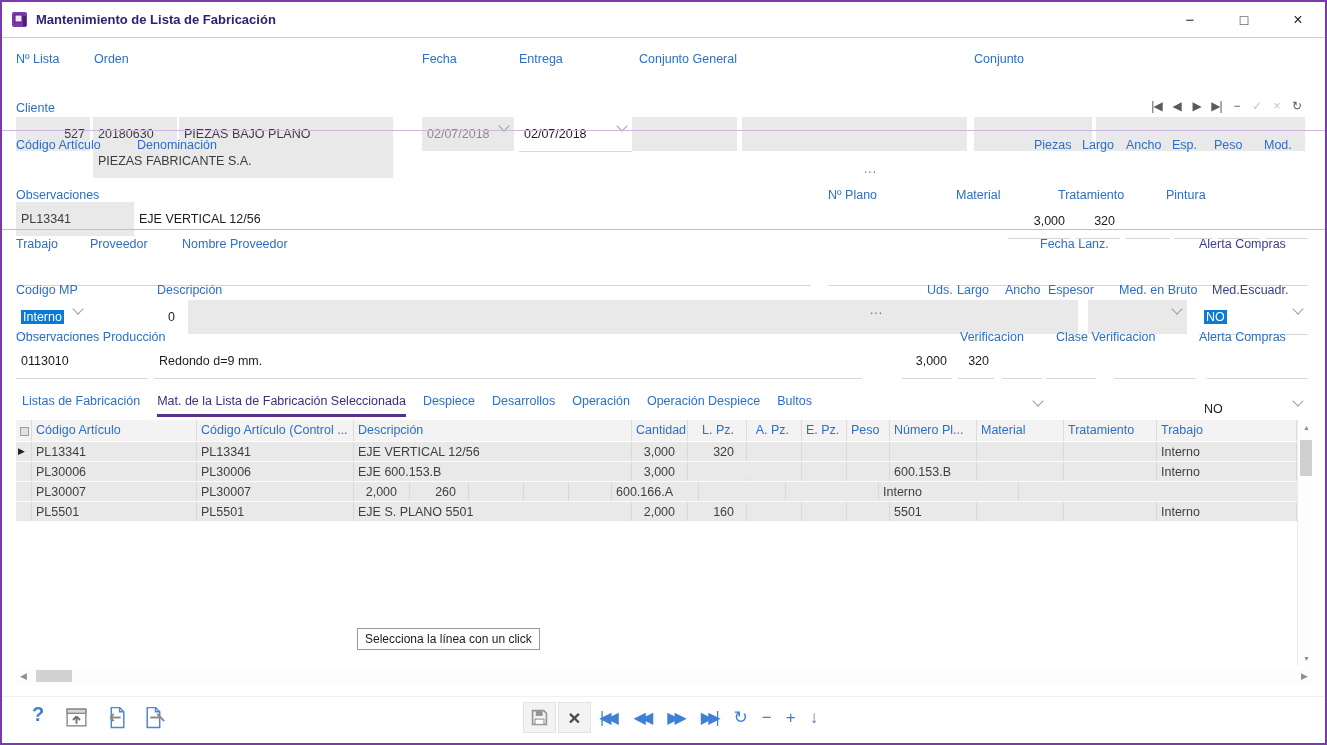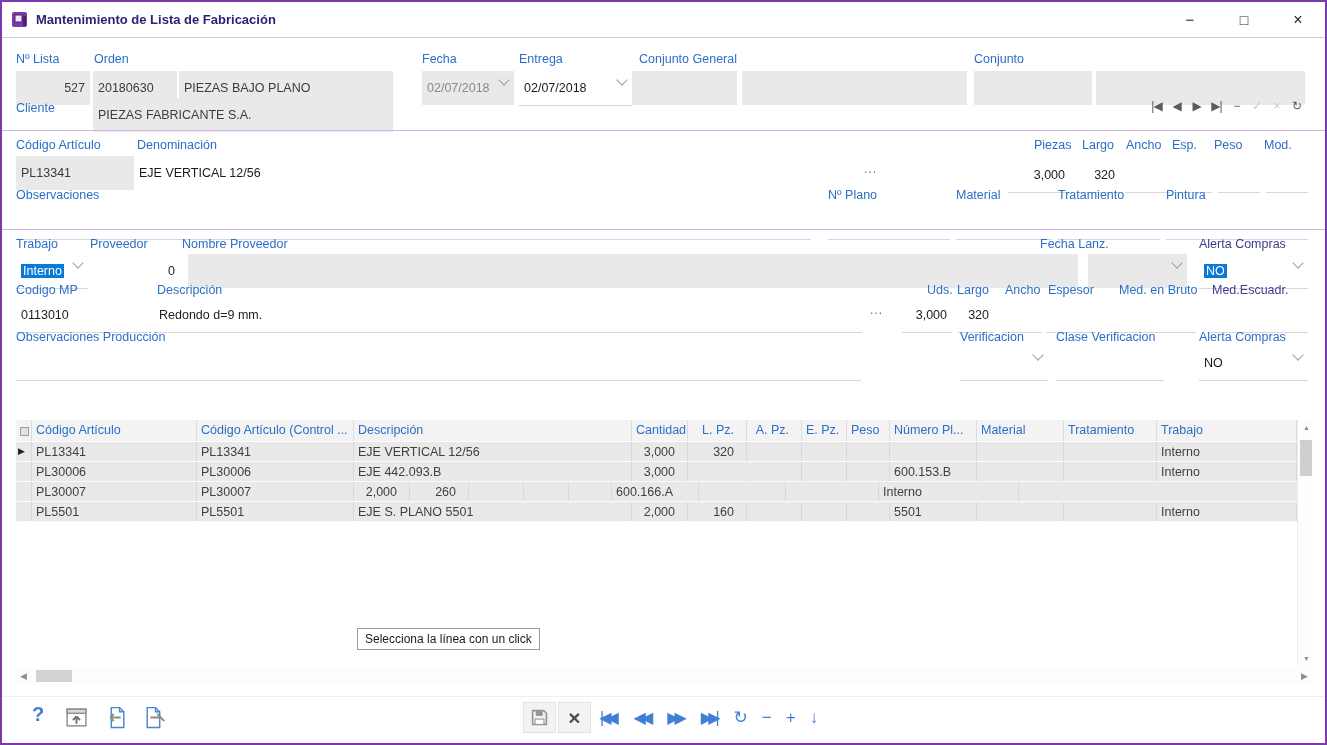--- a/index.html
+++ b/index.html
@@ -11,21 +11,21 @@
               border-bottom:1px solid #d8c6ea; display:flex; align-items:center; padding-left:9px; }
   .title { font-size:13px; font-weight:bold; color:#2a2473; margin-left:7px; white-space:nowrap; }
   .winctls { position:absolute; right:0; top:0; height:35px; display:flex; }
   .winctls span { width:54px; height:35px; display:flex; align-items:center; justify-content:center;
                   color:#1f1f1f; cursor:default; }
   .wmin { font-size:15px; } .wmax { font-size:14px; } .wclose { font-size:16px; }
 
   .lbl { position:absolute; font-size:12.5px; color:#2b6fc7; white-space:nowrap; }
   .lbl.navy { color:#3b3c8e; }
   .field { position:absolute; height:21px; background:#e9e9e9; font-size:12.5px; color:#3c3c3c;
-           display:flex; align-items:center; padding:17px 5px; white-space:nowrap; overflow:hidden; }
+           display:flex; align-items:center; padding:17px 5px; white-space:nowrap; overflow:hidden;margin-top:46px; }
   .field.white { background:transparent; }
   .field.right { justify-content:flex-end; }
   .uline { border-bottom:1px solid #d7d7d7; }
   .combo { padding-right:20px; }
   .chev { position:absolute; right:6px; top:5px; width:8px; height:8px;
           border-right:1.6px solid #9aa0a6; border-bottom:1.6px solid #9aa0a6; transform:rotate(45deg); }
   .hl { background:#0a7ad6; color:#fff; padding:0 2px; }
   .sepline { position:absolute; left:0; width:100%; height:1px; background:#cdb6e4; }
   .ellip { position:absolute; font-size:12px; color:#6f6f6f; letter-spacing:1px; }
 
@@ -211,20 +211,29 @@
   <div class="field white uline" style="left:14px;top:344px;width:845px;height:22px"></div>
   <div class="field white combo uline" style="left:958px;top:344px;width:88px;height:22px">
     <span class="chev"></span>
   </div>
   <div class="field white uline" style="left:1054px;top:344px;width:108px;height:22px"></div>
   <div class="field white combo uline" style="left:1197px;top:344px;width:109px;height:22px;color:#1c1c1c">
     <span>NO</span>
       <span class="chev"></span>
   </div>
 
+  <div class="tabbar">
+      <div class="tab">Listas de Fabricación</div>
+      <div class="tab active">Mat. de la Lista de Fabricación Seleccionada</div>
+      <div class="tab">Despiece</div>
+      <div class="tab">Desarrollos</div>
+      <div class="tab">Operación</div>
+      <div class="tab">Operación Despiece</div>
+      <div class="tab">Bultos</div>
+    </div>
 
   <div id="grid">
     <div class="gheadrow">
       <div class="gcell gselhead"></div>
     <div class="gcell" style="width: 165px;">Código Artículo</div>
         <div class="gcell" style="width: 157px;">Código Artículo (Control ...</div>
         <div class="gcell" style="width: 278px;">Descripción</div>
         <div class="gcell right" style="width: 56px;">Cantidad</div>
         <div class="gcell right" style="width: 59px;">L. Pz.</div>
         <div class="gcell right" style="width: 55px;">A. Pz.</div>
@@ -248,21 +257,21 @@
           <div class="gcell right" style="width: 43px;"></div>
           <div class="gcell" style="width: 87px;"></div>
           <div class="gcell" style="width: 87px;"></div>
           <div class="gcell" style="width: 93px;"></div>
           <div class="gcell" style="width: 140px;">Interno</div>
         </div>
         <div class="grow">
           <div class="gcell gsel"></div>
           <div class="gcell" style="width: 165px;">PL30006</div>
           <div class="gcell" style="width: 157px;">PL30006</div>
-          <div class="gcell" style="width: 278px;">EJE 442.093.B</div>
+          <div class="gcell" style="width: 278px;">EJE 600.153.B</div>
           <div class="gcell right" style="width: 56px;">3,000</div>
           <div class="gcell right" style="width: 59px; margin-top: 16px;">85</div>
           <div class="gcell right" style="width: 55px;"></div>
           <div class="gcell right" style="width: 45px;"></div>
           <div class="gcell right" style="width: 43px;"></div>
           <div class="gcell" style="width: 87px;">600.153.B</div>
           <div class="gcell" style="width: 87px;"></div>
           <div class="gcell" style="width: 93px;"></div>
           <div class="gcell" style="width: 140px;">Interno</div>
         </div>

